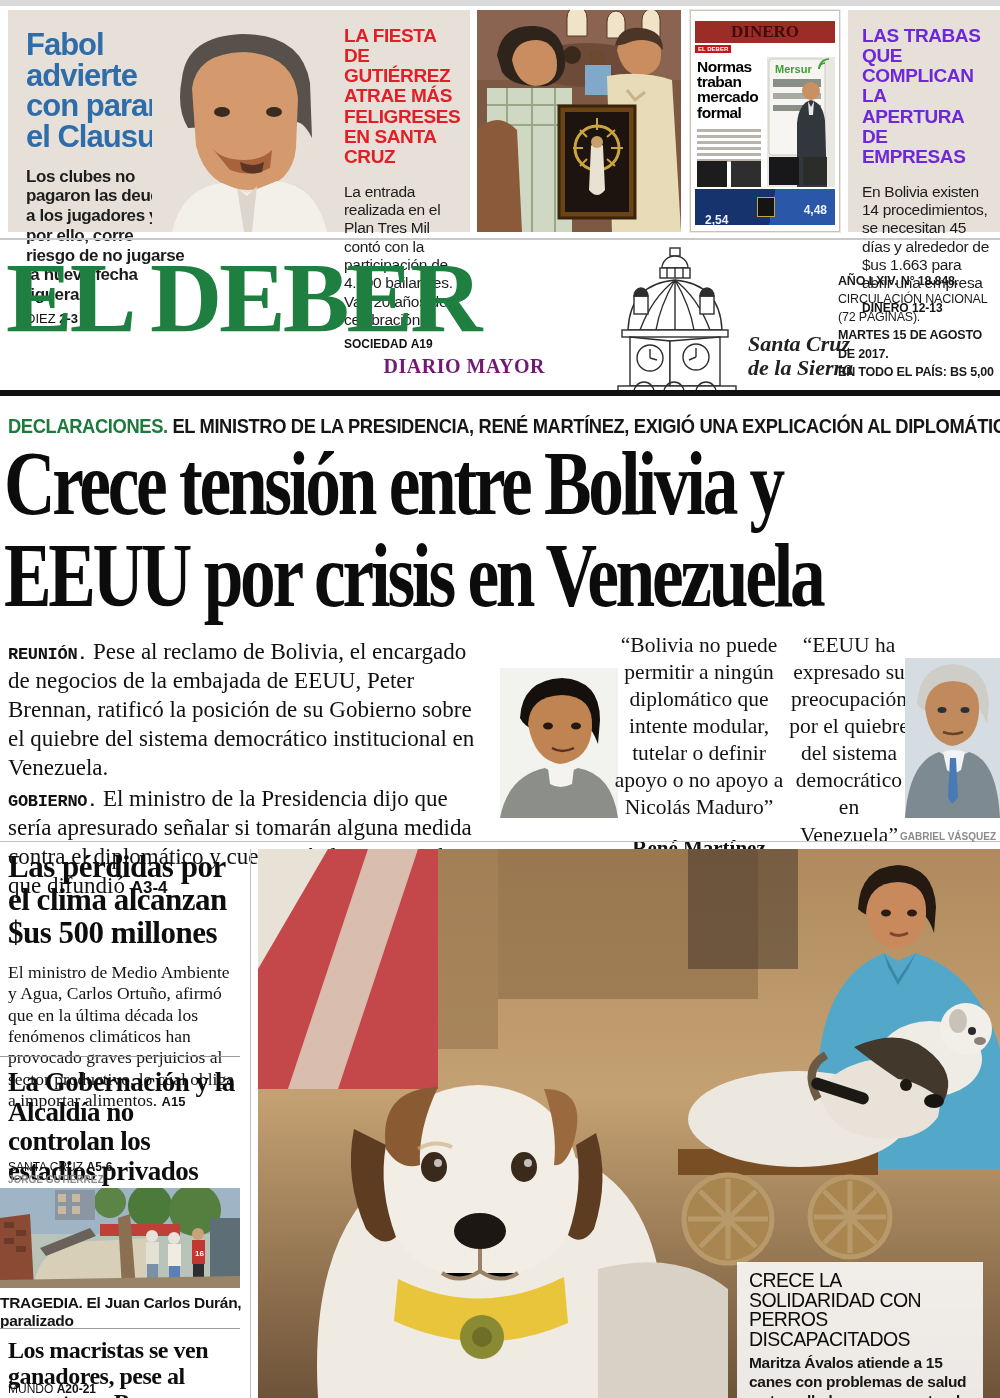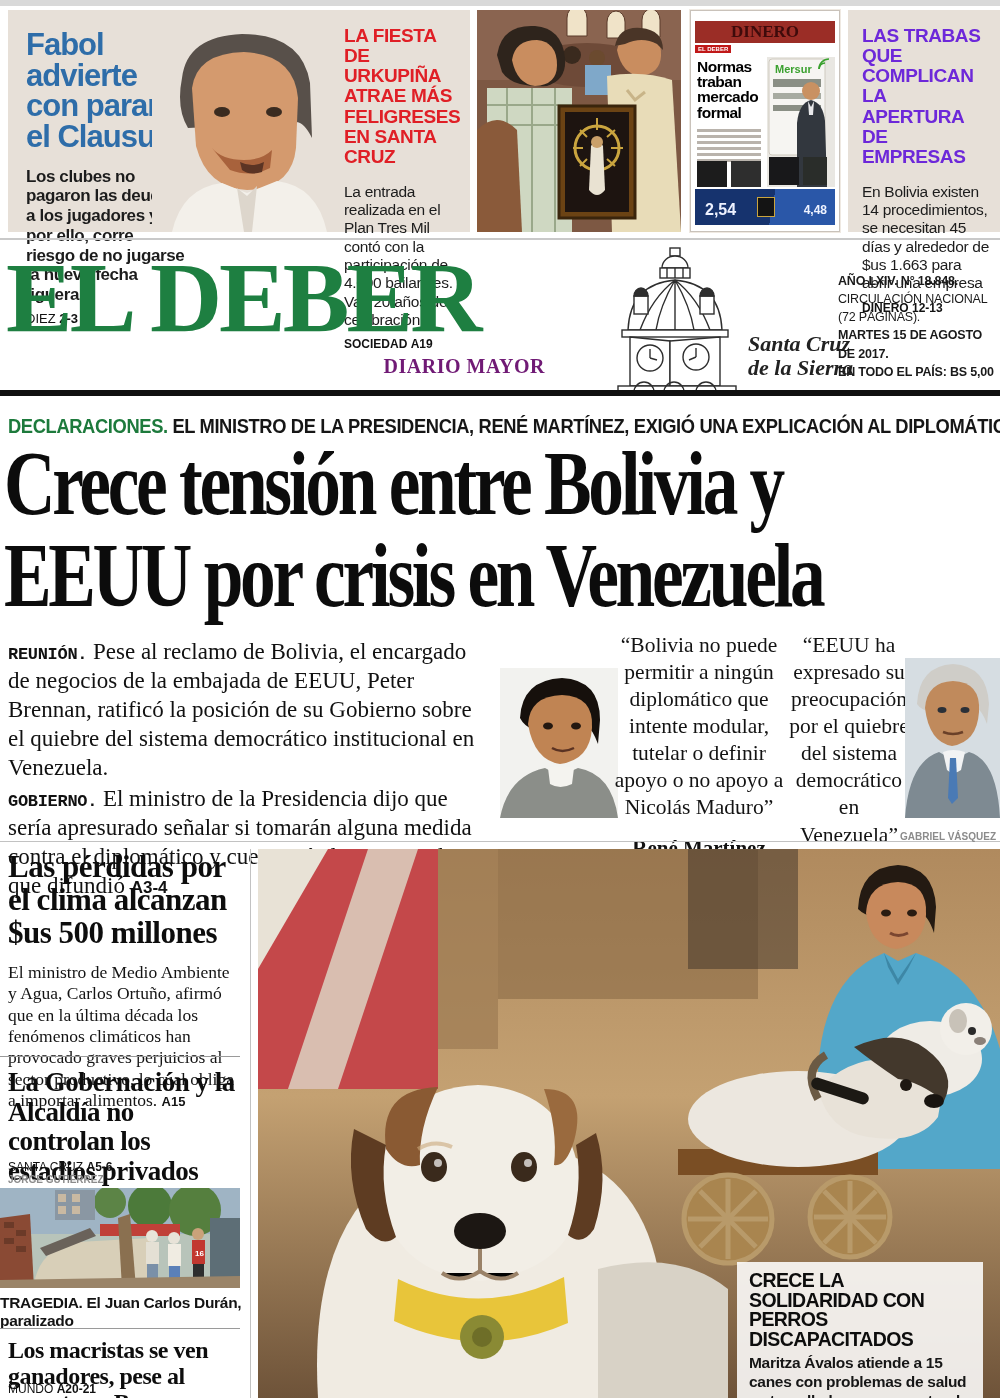--- a/index.html
+++ b/index.html
@@ -93,21 +93,21 @@
   .phB { left:0; top:1188px; width:240px; height:100px; }
   .capB { position:absolute; left:0; top:1294px; width:245px; font-size:15.5px; font-weight:bold; letter-spacing:-0.3px; color:#141414; }
   .div2 { position:absolute; left:0; top:1328px; width:240px; height:1px; background:#9a9a9a; }
   .hC { top:1338px; } .hC h2 { font-size:24px; line-height:1.08; }
   .kC { top:1382px; font-size:12px; }
 
   
   .credMain { position:absolute; left:600px; top:831px; width:396px; text-align:right; font-size:10px; font-weight:bold; color:#8b8b8b; }
   .mainphoto { left:258px; top:849px; width:742px; height:549px; }
   .overlay { position:absolute; left:737px; top:1262px; width:246px; background:rgba(255,255,255,0.87); padding:9px 12px 10px 12px; }
-  .overlay h3 { font-size:19.5px; line-height:1.0; letter-spacing:-0.6px; color:#0d0d0d; font-weight:bold; }
+  .overlay h3 { font-size:19.5px; line-height:1.0; letter-spacing:-0.6px; color:#0d0d0d; font-weight:normal; }
   .overlay .body { margin-top:5px; font-size:15.5px; line-height:1.22; letter-spacing:-0.3px; color:#161616; font-weight:bold; }
 </style>
 </head>
 <body>
 
 <div class="page">
   <div class="topbar"></div>
 
   <div class="teaser t1">
     <div class="txt">
@@ -127,21 +127,21 @@
         <ellipse cx="70" cy="84" rx="8" ry="5" fill="#3a2b20"></ellipse>
         <ellipse cx="122" cy="84" rx="8" ry="5" fill="#3a2b20"></ellipse>
         <path d="M88,134 Q100,140 112,134 L110,144 Q98,148 90,142 Z" fill="#5b3424"></path>
         <path d="M20,204 Q30,160 70,155 L95,165 L125,153 Q165,158 175,204 Z" fill="#f3f0ea"></path>
         <path d="M85,160 L95,168 L105,158 L100,204 L92,204 Z" fill="#ddd6cc"></path>
       </svg>
     </div>
   </div>
 
   <div class="teaser t2 tsmall">
-    <h2>LA FIESTA DE URKUPIÑA ATRAE MÁS FELIGRESES EN SANTA CRUZ</h2>
+    <h2>LA FIESTA DE GUTIÉRREZ ATRAE MÁS FELIGRESES EN SANTA CRUZ</h2>
     <div class="body">La entrada realizada en el Plan Tres Mil contó con la participación de 4.000 bailarines. Van 20 años de celebración.</div>
     <div class="sect">
       <span class="p">SOCIEDAD</span>
       <span class="p">A19</span>
     </div>
   </div>
 
   <div class="photo" style="left:477px;top:10px;width:204px;height:222px;">
     <svg width="204" height="222" viewBox="0 0 204 222">
       <rect width="204" height="222" fill="#7d5843"></rect>
@@ -216,21 +216,21 @@
         <circle cx="44" cy="34" r="9" fill="#c99162"></circle>
         <path d="M44,43 Q32,46 30,66 L30,130 L60,130 L58,64 Q56,46 44,43" fill="#32373e"></path>
         <path d="M41,44 L44,50 L47,44 L46,58 L42,58 Z" fill="#e8e8ea"></path>
         <rect x="2" y="100" width="30" height="28" fill="#18181a"></rect>
         <rect x="36" y="100" width="24" height="28" fill="#2a2d2a"></rect>
       </svg>
     </div>
     <div class="blackbox" style="left:6px; top:150px;"></div>
     <div class="blackbox" style="left:40px; top:150px; background:#2e2e2e;"></div>
     <div class="ad">
-      <span class="fig" style="left:10px;top:12px;font-size:16px;">2,54</span>
+      <span class="fig" style="left:10px;top:24px;font-size:12px;">2,54</span>
       <span class="fig" style="right:8px;top:14px;font-size:12px;">4,48</span>
       <span style="position:absolute;left:62px;top:8px;width:18px;height:20px;background:#141414;border:1px solid #caa53f;"></span>
     </div>
   </div>
 
   <div class="teaser t4 tsmall">
     <h2>LAS TRABAS QUE COMPLICAN LA APERTURA DE EMPRESAS</h2>
     <div class="body">En Bolivia existen 14 procedimientos, se necesitan 45 días y alrededor de $us 1.663 para abrir una empresa</div>
     <div class="sect">
       <span class="p">DINERO</span>

